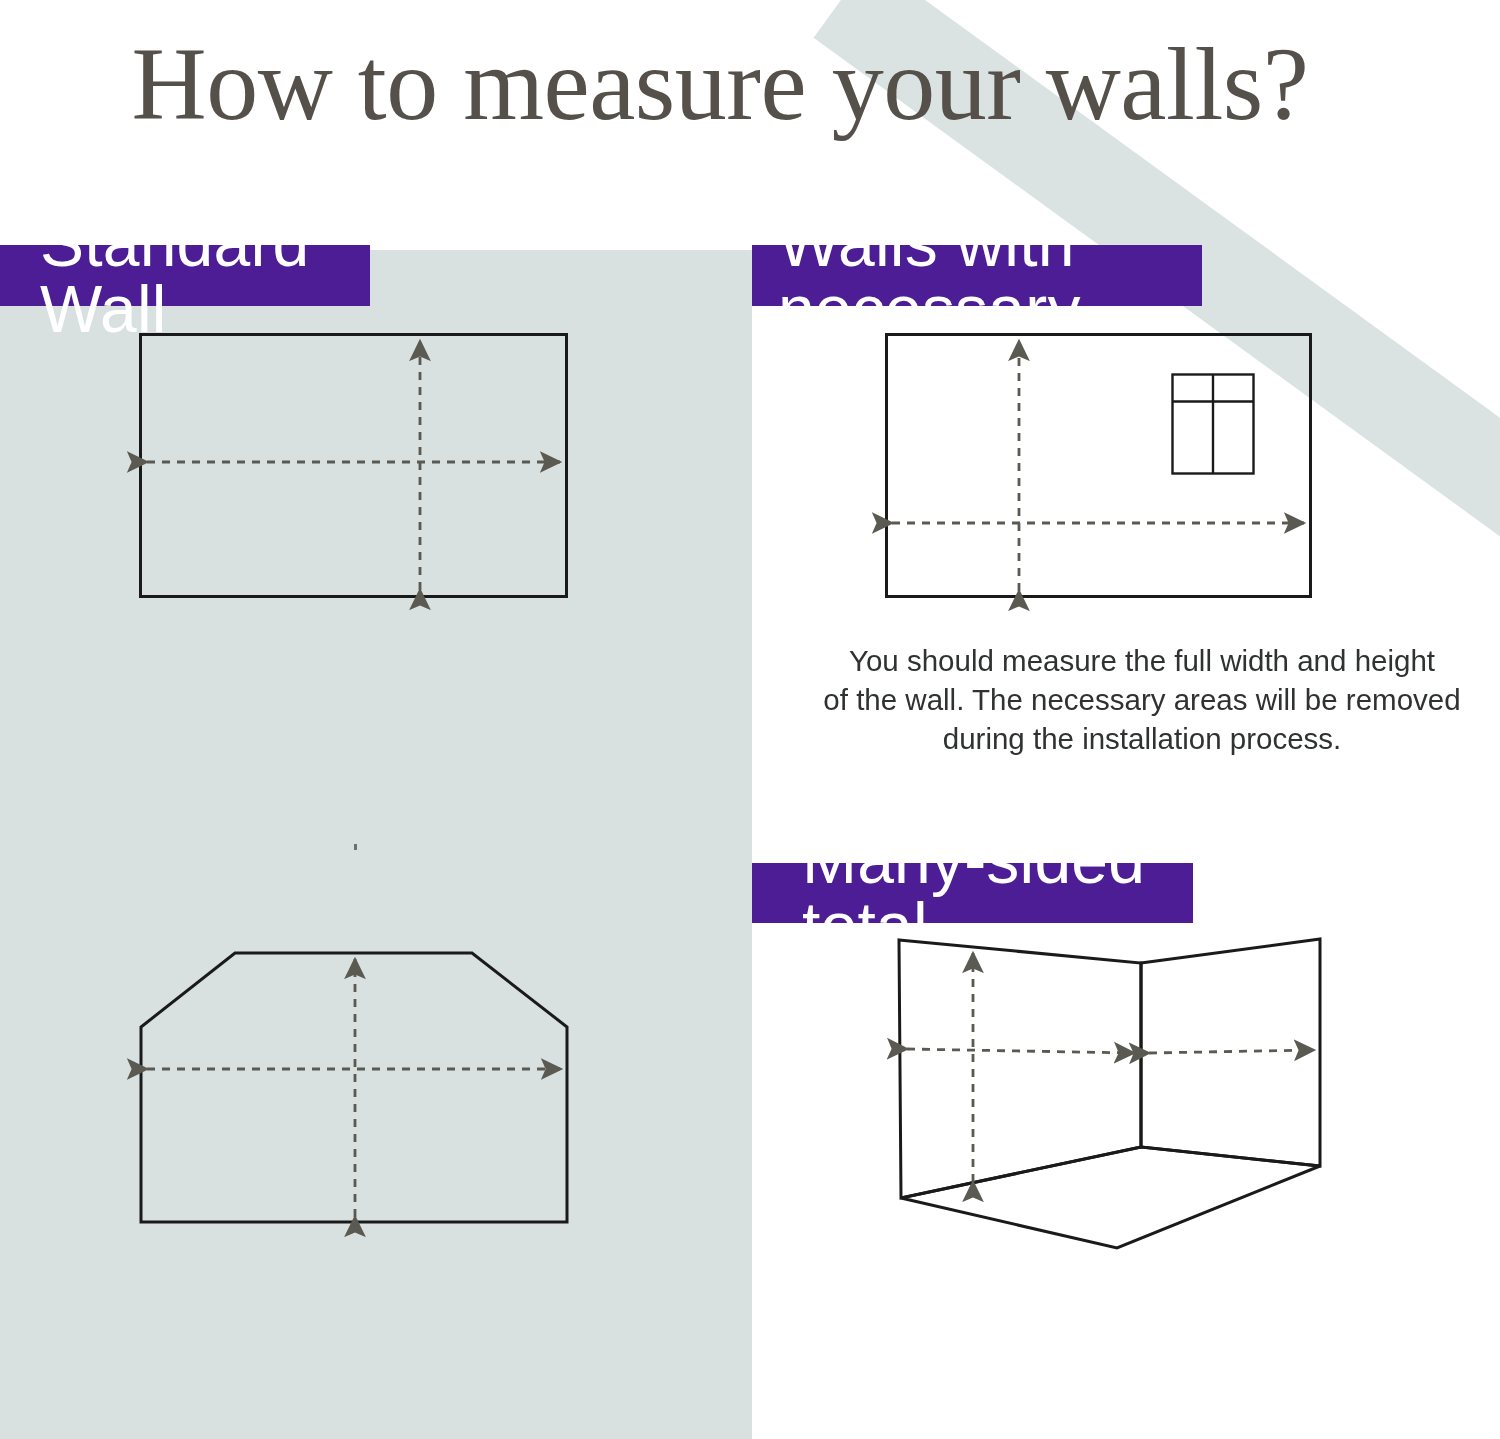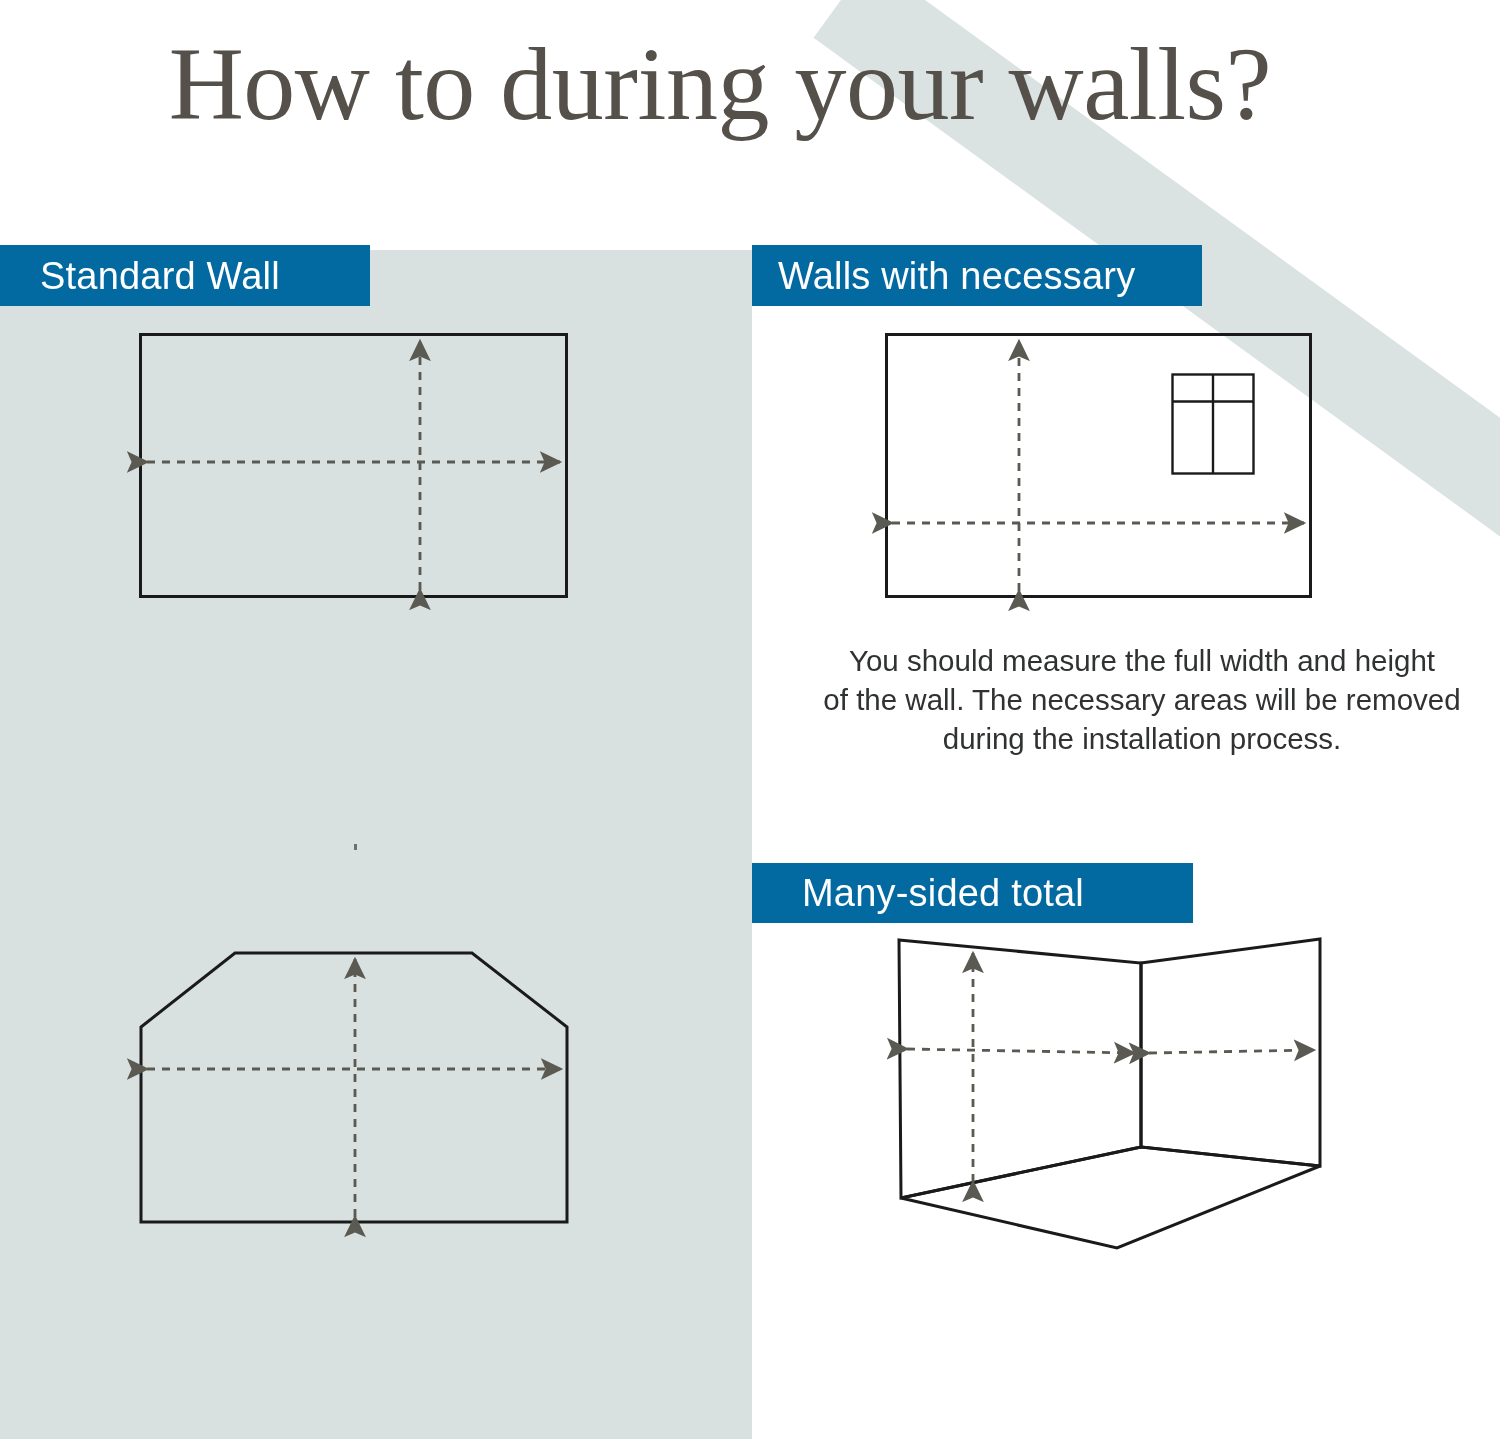--- a/index.html
+++ b/index.html
@@ -37,24 +37,24 @@
     font-size:104px;
     line-height:1.08;
     color:#55504a;
     letter-spacing:-0.5px;
     white-space:nowrap;
   }
 
   
   .hdr{
     position:absolute;
-    background:#0369a1;
+    background:#4c1d95;
     color:#ffffff;
     display:flex;align-items:center;
-    font-size:38px;
+    font-size:66px;
     letter-spacing:0.2px;
     box-sizing:border-box;
   }
   .hdr span{display:block;line-height:1;}
 
   #hdr-standard{left:0;top:245px;width:370px;height:61px;padding-left:40px;}
   #hdr-obstacles{left:752px;top:245px;width:450px;height:61px;padding-left:26px;}
   #hdr-sloping{left:0;top:864px;width:365px;height:60px;padding-left:62px;}
   #hdr-many{left:752px;top:863px;width:441px;height:60px;padding-left:50px;}
 
@@ -82,21 +82,21 @@
 </style>
 </head>
 <body>
 
 <div class="stage">
 
   <div class="ribbon"></div>
 
   <div class="panel-tint"></div>
 
-  <div class="title">How to during your walls?</div>
+  <div class="title">How to measure your walls?</div>
 
   <div class="hdr" id="hdr-standard">
     <span>Standard Wall</span>
   </div>
 
   <svg class="diagram" id="dia-standard" style="left:0;top:0;width:1500px;height:1439px;">
     <defs>
       <marker id="ah" markerWidth="9" markerHeight="9" refX="7.2" refY="4.5" orient="auto" markerUnits="strokeWidth">
         <path d="M0,0.6 L8,4.5 L0,8.4 L1.7,4.5 Z" fill="#5a5a52"></path>
       </marker>

